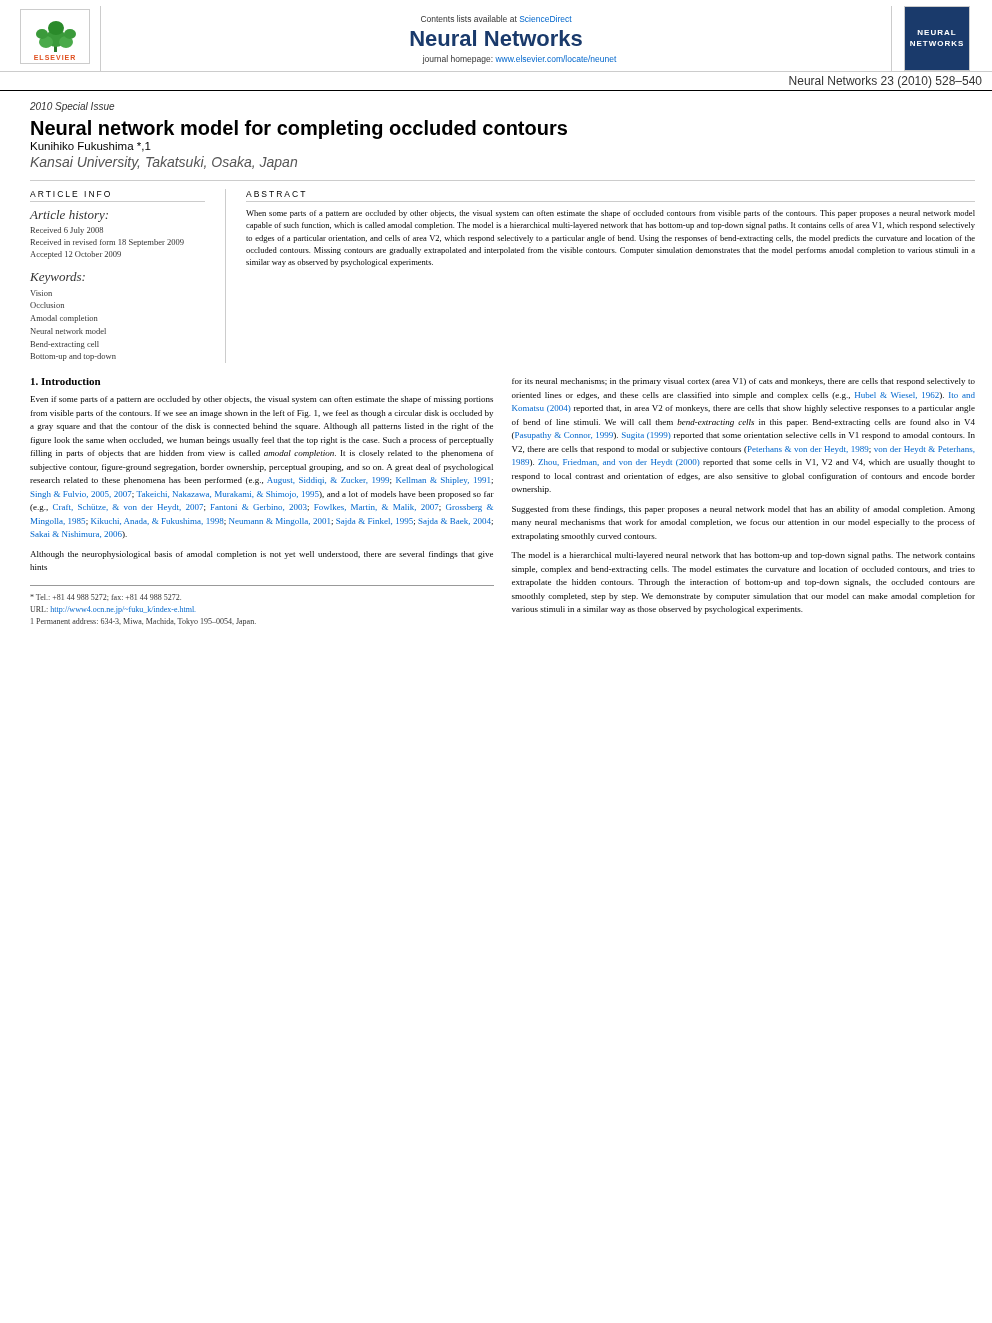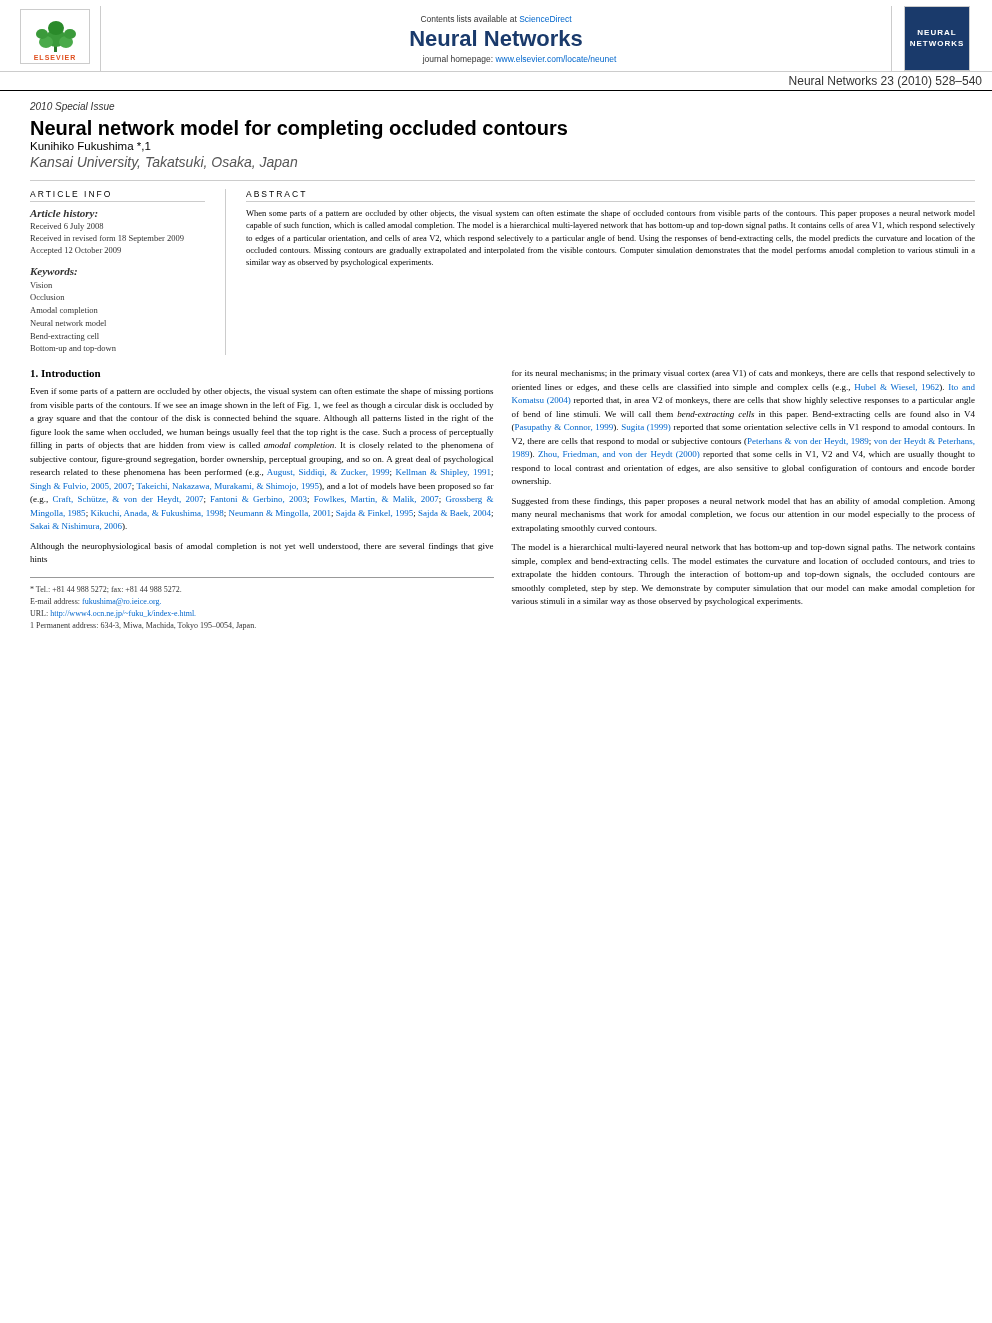--- a/index.html
+++ b/index.html
@@ -176,23 +176,23 @@
       font-family: Arial, sans-serif;
       letter-spacing: 2px;
       text-transform: uppercase;
       color: #000;
       border-bottom: 1px solid #ccc;
       padding-bottom: 2px;
       margin-bottom: 5px;
     }
 
     .info-subheading {
-      font-size: 11px;
+      font-size: 13px;
       font-style: italic;
-      font-weight: bold;
+      font-weight: normal;
       color: #333;
       margin-bottom: 2px;
       font-family: "Times New Roman", serif;
     }
 
     .info-line {
       font-size: 8.5px;
       color: #333;
       font-family: "Times New Roman", serif;
       line-height: 1.4;
@@ -397,26 +397,20 @@
       </div>
       <div class="body-text">
         Although the neurophysiological basis of amodal completion is not yet well understood, there are several findings that give hints
       </div>
 
       <div class="footnote-area">
         <div class="footnote-text">
           <span>* Tel.: +81 44 988 5272; fax: +81 44 988 5272.</span>
         </div>
         <div class="footnote-text">
-          <span>E-mail address:</span>
-          <a href="#" class="ref-link">
-            <span>fukushima@ro.ieice.org.</span>
-          </a>
-        </div>
-        <div class="footnote-text">
           <span>URL:</span>
           <a href="#" class="ref-link">
             <span>http://www4.ocn.ne.jp/~fuku_k/index-e.html.</span>
           </a>
         </div>
         <div class="footnote-text">1 Permanent address: 634-3, Miwa, Machida, Tokyo 195–0054, Japan.</div>
       </div>
 
     </div>
 

